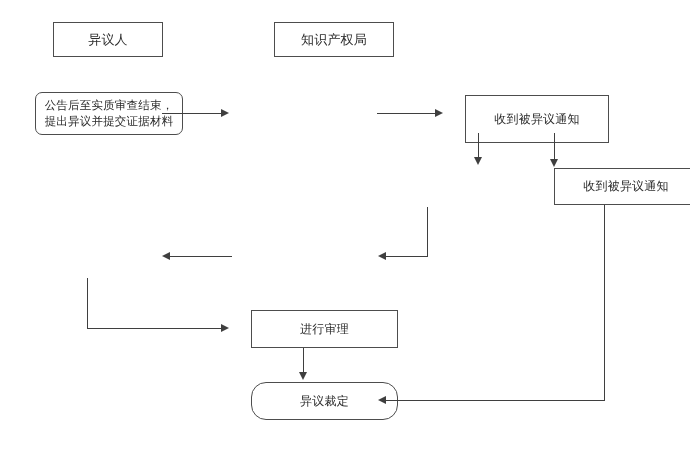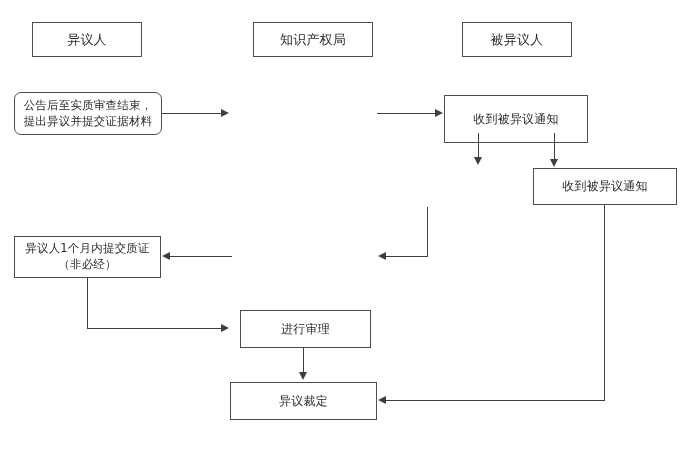--- a/index.html
+++ b/index.html
@@ -22,20 +22,21 @@
     background: #ffffff;
     color: #2b2b2b;
     display: flex;
     align-items: center;
     justify-content: center;
     text-align: center;
     line-height: 1.35;
     letter-spacing: 0.2px;
     white-space: pre-line;
     padding: 1px 3px;
+    margin-left: 21px;
   }
   .node.header { font-size: 13px; }
   .node.proc   { font-size: 12px; }
   .node.small  { font-size: 11.5px; }
 
   .edge {
     position: absolute;
     background: #3f3f3f;
   }
   .edge.h { height: 1px; }
@@ -64,21 +65,20 @@
 </style>
 </head>
 <body>
 
 <div id="canvas">
 
   <div class="node header" style="left:32px; top:22px; width:110px; height:35px;">异议人</div>
 
   <div class="node header" style="left:253px; top:22px; width:120px; height:35px;">知识产权局</div>
 
-  <div class="node header" style="left:462px; top:22px; width:110px; height:35px;">被异议人</div>
 
   <div class="node small" style="left:14px; top:92px; width:148px; height:43px;border-radius:7px;">公告后至实质审查结束，
 提出异议并提交证据材料</div>
 
 
   <div class="node proc" style="left:444px; top:95px; width:144px; height:48px;">收到被异议通知</div>
 
   <div class="edge h" style="left:162px; top:113px; width:60px;"></div>
   <div class="arrow right" style="left:221px; top:109px;"></div>
 
@@ -87,38 +87,36 @@
 
 
   <div class="node proc" style="left:533px; top:168px; width:144px; height:37px;">收到被异议通知</div>
 
   <div class="edge v" style="left:478px; top:133px; height:25px;"></div>
   <div class="arrow down" style="left:474px; top:157px;"></div>
 
   <div class="edge v" style="left:554px; top:133px; height:27px;"></div>
   <div class="arrow down" style="left:550px; top:159px;"></div>
 
-  <div class="node small" style="left:14px; top:236px; width:147px; height:42px;">异议人1个月内提交质证
-（非必经）</div>
 
 
   <div class="edge v" style="left:427px; top:207px; height:50px;"></div>
   <div class="edge h" style="left:386px; top:256px; width:42px;"></div>
   <div class="arrow left" style="left:378px; top:252px;"></div>
 
   <div class="edge h" style="left:170px; top:256px; width:62px;"></div>
   <div class="arrow left" style="left:162px; top:252px;"></div>
 
-  <div class="node proc" style="left:240px; top:310px; width:131px; height:38px;">进行审理</div>
+  <div class="node proc" style="left:230px; top:310px; width:147px; height:38px;">进行审理</div>
 
   <div class="edge v" style="left:87px; top:278px; height:51px;"></div>
   <div class="edge h" style="left:87px; top:328px; width:135px;"></div>
   <div class="arrow right" style="left:221px; top:324px;"></div>
 
-  <div class="node proc" style="left:230px; top:382px; width:147px; height:38px;">异议裁定</div>
+  <div class="node proc" style="left:230px; top:382px; width:147px; height:38px;border-radius:15px;">异议裁定</div>
 
   <div class="edge v" style="left:303px; top:348px; height:25px;"></div>
   <div class="arrow down" style="left:299px; top:372px;"></div>
 
   <div class="edge v" style="left:604px; top:205px; height:196px;"></div>
   <div class="edge h" style="left:386px; top:400px; width:219px;"></div>
   <div class="arrow left" style="left:378px; top:396px;"></div>
 
 </div>
 

